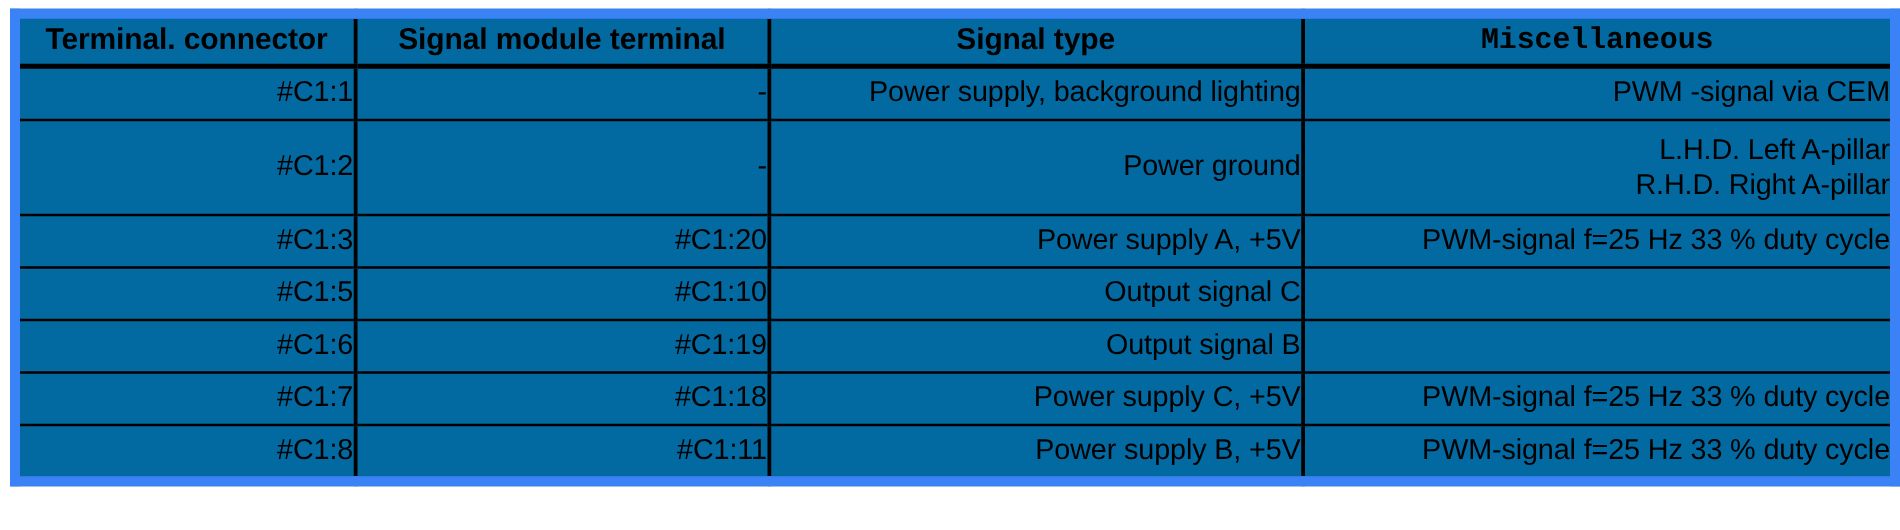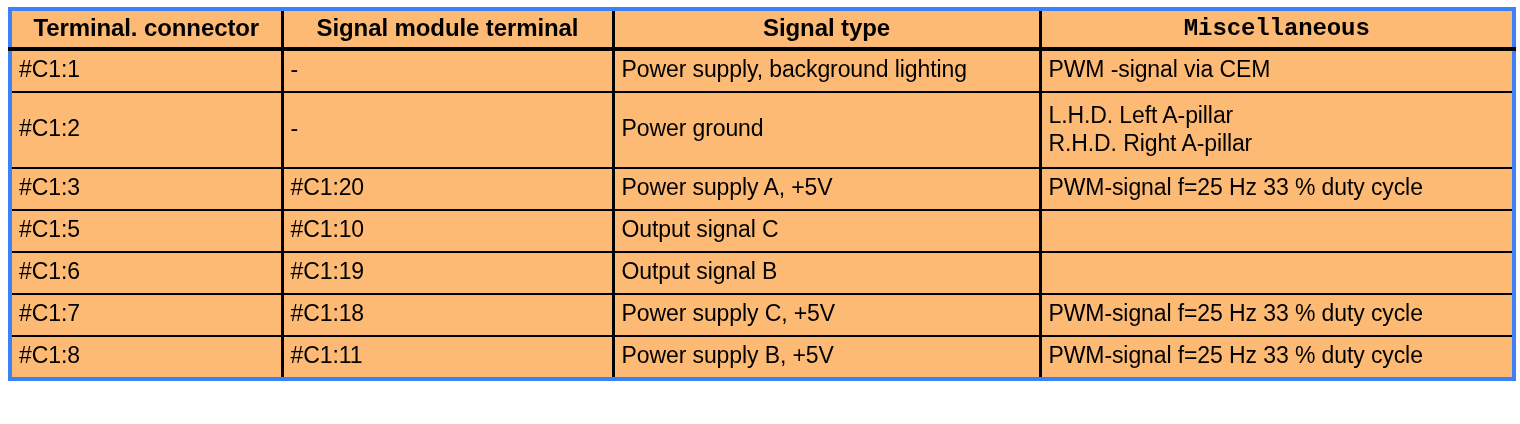--- a/index.html
+++ b/index.html
@@ -18,22 +18,22 @@
     position: relative;
     width: 1520px;
     height: 424px;
     box-sizing: border-box;
     padding: 7px 8px 11px 8px;
   }
   table.spec-table {
     width: 1504px;
     border-collapse: collapse;
     table-layout: fixed;
-    border: 4px solid #3b82f6;
-    background: #fdba74;
+    border: 8px solid #3b82f6;
+    background: #0369a1;
   }
   table.spec-table col.c1 { width: 272px; }
   table.spec-table col.c2 { width: 331px; }
   table.spec-table col.c3 { width: 427px; }
   table.spec-table col.c4 { width: 474px; }
 
   thead tr.header-row th {
     border-right: 3px solid #000000;
     border-bottom: 4px solid #000000;
     font-size: 24px;
@@ -48,21 +48,21 @@
   thead tr.header-row th:last-child {
     border-right: none;
     font-family: Liberation Mono, monospace;
   }
 
   tbody td {
     border-right: 3px solid #000000;
     border-bottom: 2px solid #000000;
     font-size: 23px;
     font-weight: normal;
-    text-align: left;
+    text-align: right;
     vertical-align: middle;
     padding: 2px 0 4px 7px;
     letter-spacing: -0.1px;
     white-space: nowrap;
     line-height: 1.02;
   }
   tbody td:last-child {
     border-right: none;
   }
   tbody tr:last-child td {

